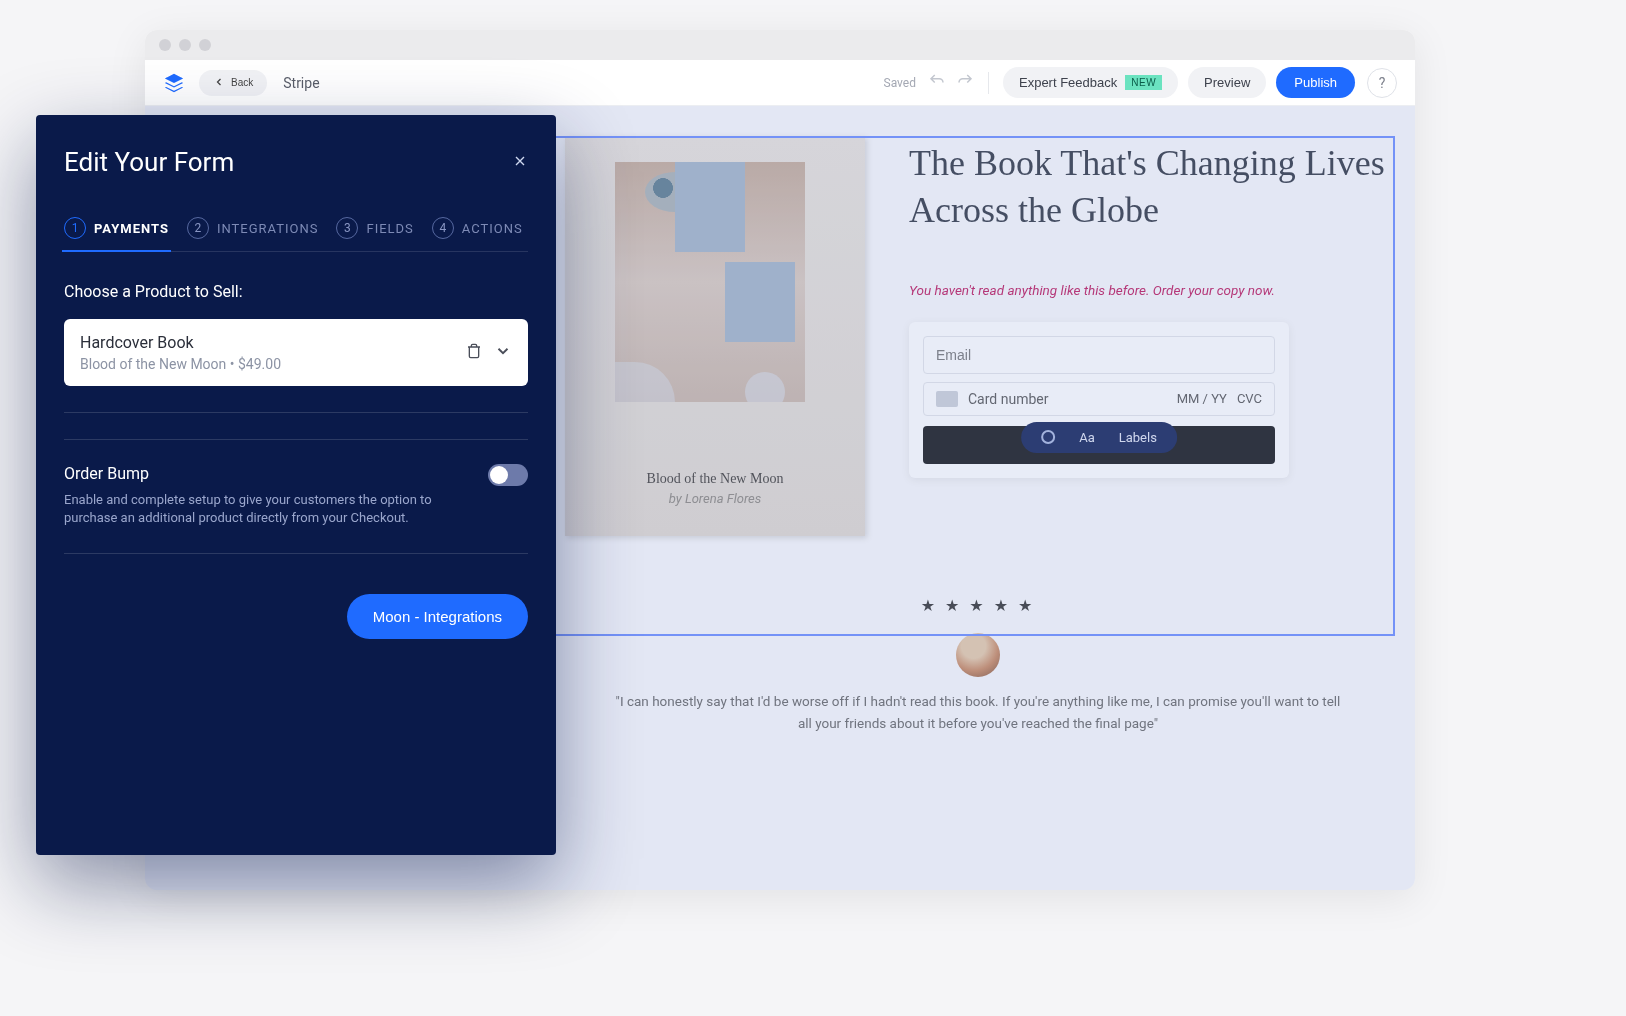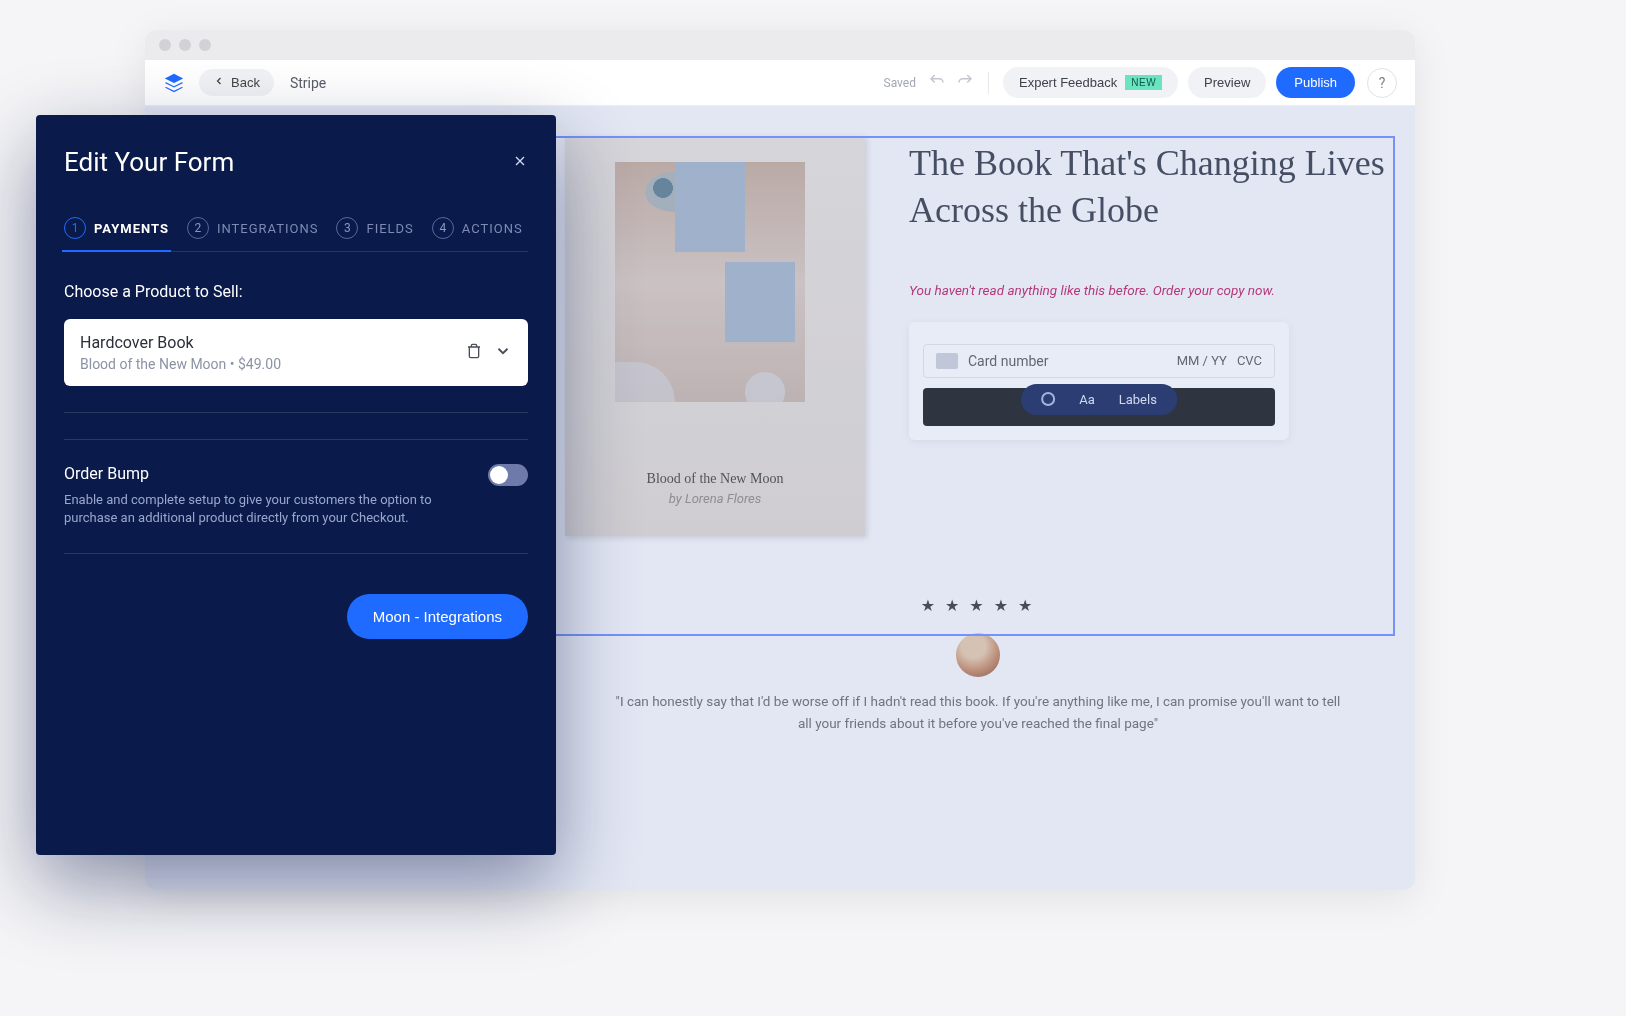--- a/index.html
+++ b/index.html
@@ -41,21 +41,21 @@
   display: flex;
   align-items: center;
   padding: 0 18px;
 }
 .logo-icon {
   width: 22px; height: 22px; color: #1f6bff; margin-right: 14px;
 }
 .back-btn {
   display: flex; align-items: center; gap: 6px;
   background: #f1f2f5; border-radius: 16px;
-  padding: 6px 14px; font-size: 13px; color: #444;
+  padding: 6px 14px; font-size: 10px; color: #444;
   cursor: pointer; border: none;
 }
 .breadcrumb { margin-left: 16px; font-size: 14px; color: #5a5e69; }
 .toolbar-spacer { flex: 1; }
 .saved-label { font-size: 12px; color: #a4a8b3; margin-right: 12px; }
 .history-icons { display: flex; gap: 10px; margin-right: 14px; color: #c3c7cf; }
 .vr { width: 1px; height: 22px; background: #e6e8ec; margin-right: 14px; }
 .pill-btn {
   background: #f1f2f5; border: none; border-radius: 18px;
   padding: 8px 16px; font-size: 13px; color: #3e424d; cursor: pointer;
@@ -290,20 +290,21 @@
             <div class="bt">Blood of the New Moon</div>
             <div class="ba">by Lorena Flores</div>
           </div>
         </div>
 
         <div class="hero-copy">
           <h1 class="hero-title">The Book That's Changing Lives Across the Globe</h1>
           <p class="hero-sub">You haven't read anything like this before. Order your copy now.</p>
 
           <div class="order-card">
+            <input class="field email-field" placeholder="Email" style="">
             <div class="card-row">
               <div class="card-icon"></div>
               <span class="card-text">Card number</span>
               <span class="exp-text">MM / YY</span>
               <span class="cvc-text">CVC</span>
             </div>
             <div class="dark-bar">
               <div class="floating-pill">
                 <span class="pill-dot"></span>
                 <span>Aa</span>

